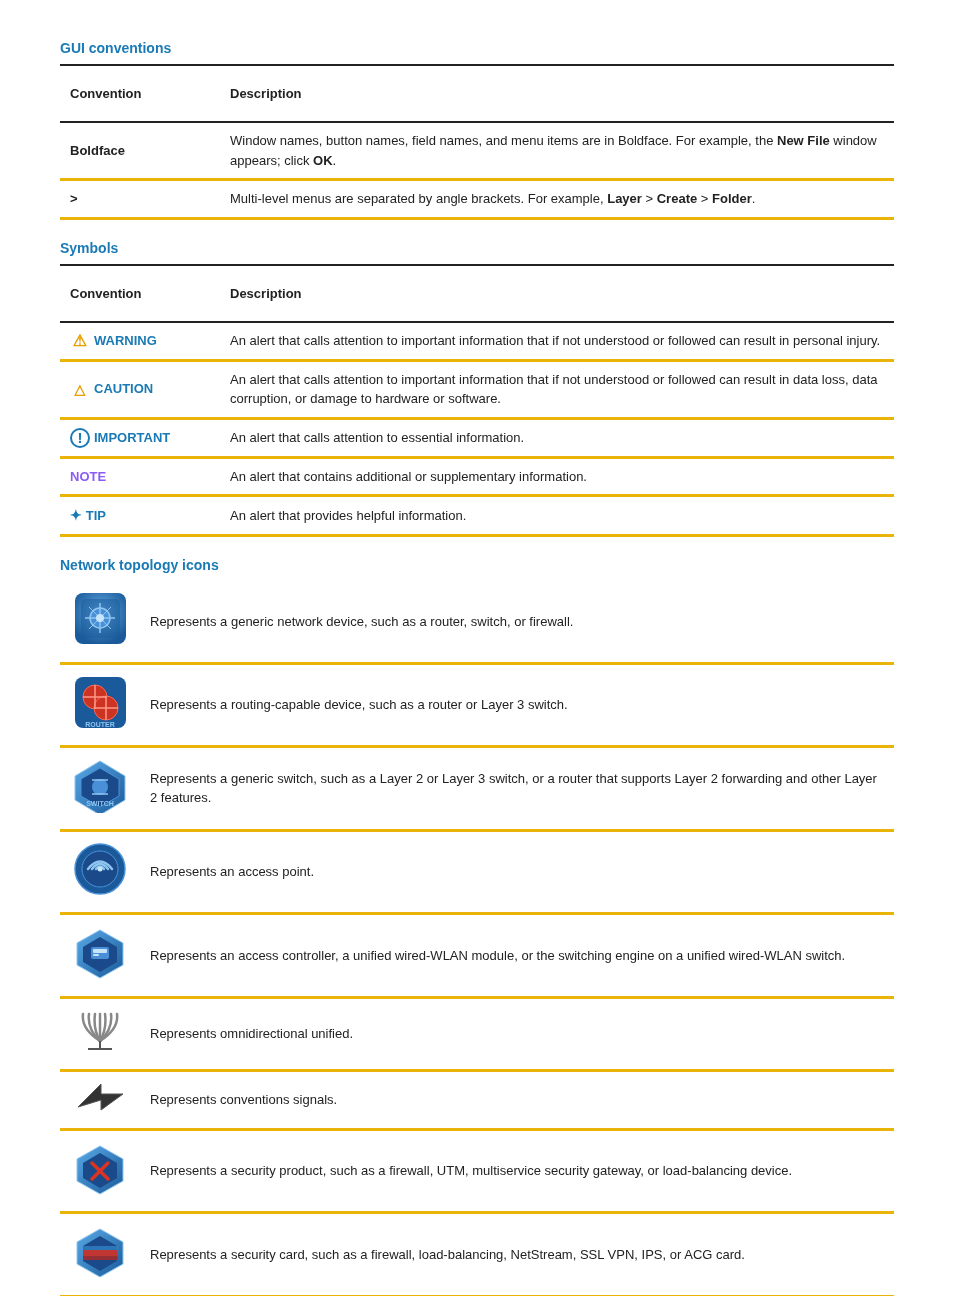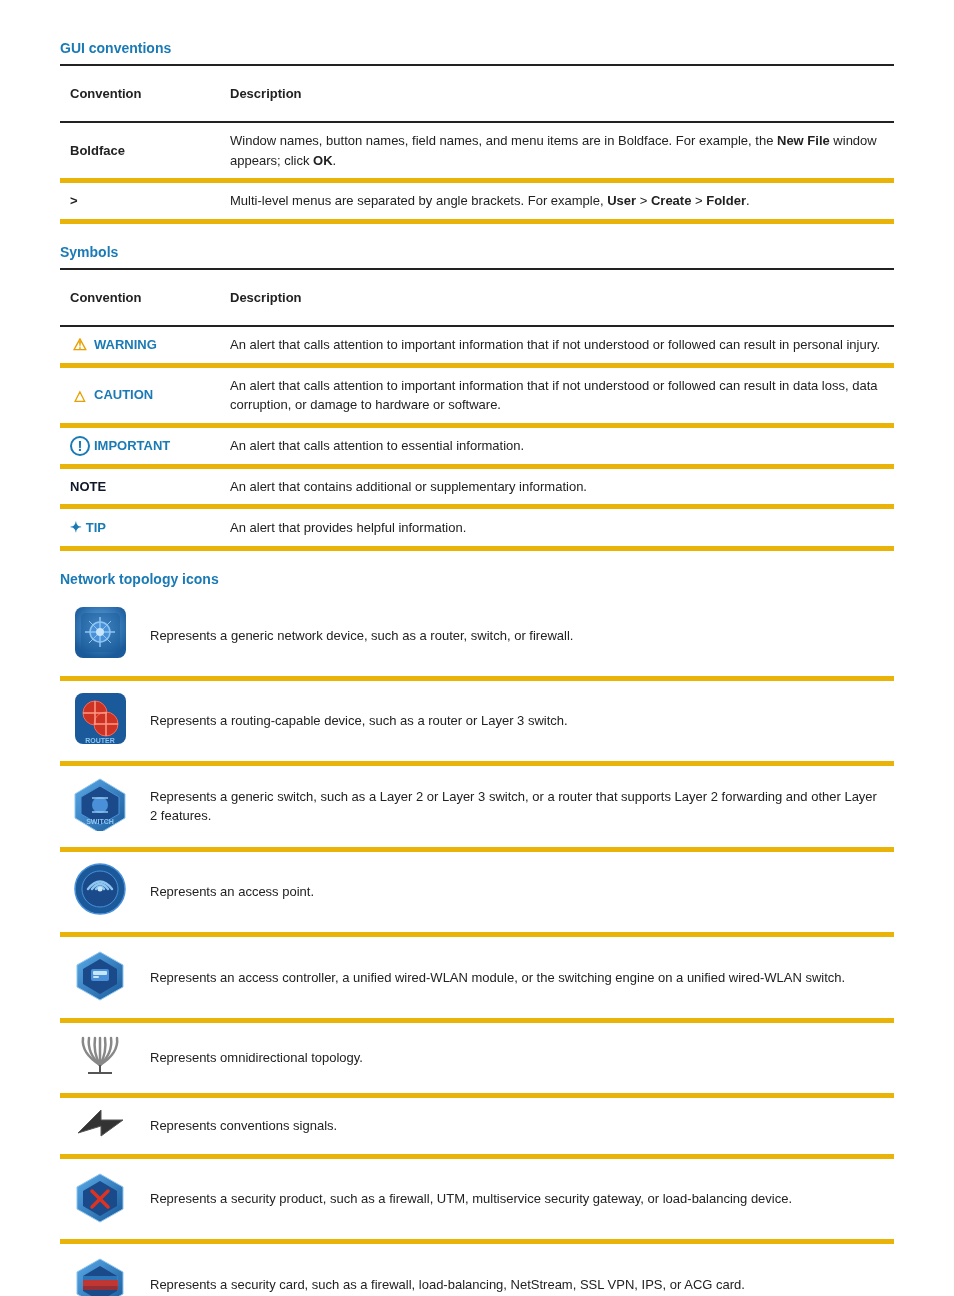--- a/index.html
+++ b/index.html
@@ -21,21 +21,21 @@
     table {
       width: 100%;
       border-collapse: collapse;
       margin-bottom: 20px;
     }
     table thead tr {
       border-top: 2px solid #222;
       border-bottom: 2px solid #222;
     }
     table tbody tr {
-      border-bottom: 5px solid #eab308;
+      border-bottom: 3px solid #eab308;
     }
     table th {
       text-align: left;
       padding: 20px 10px;
       font-weight: bold;
       font-size: 13px;
     }
     table td {
       padding: 8px 10px;
       vertical-align: middle;
@@ -61,21 +61,21 @@
       gap: 4px;
     }
     .important-label {
       color: #1a7ab5;
       font-weight: bold;
       display: flex;
       align-items: center;
       gap: 4px;
     }
     .note-label {
-      color: #0f172a;
+      color: #8b5cf6;
       font-weight: bold;
       margin-top: 36px;
     }
     .tip-label {
       color: #1a7ab5;
       font-weight: bold;
       display: flex;
       align-items: center;
       gap: 4px;
     }
@@ -139,21 +139,21 @@
         <th>Description</th>
       </tr>
     </thead>
     <tbody>
       <tr>
         <td class="col-convention"><b>Boldface</b></td>
         <td>Window names, button names, field names, and menu items are in Boldface. For example, the <b>New File</b> window appears; click <b>OK</b>.</td>
       </tr>
       <tr>
         <td class="col-convention">&gt;</td>
-        <td>Multi-level menus are separated by angle brackets. For example, <b>User</b> &gt; <b>Create</b> &gt; <b>Folder</b>.</td>
+        <td>Multi-level menus are separated by angle brackets. For example, <b>Layer</b> &gt; <b>Create</b> &gt; <b>Folder</b>.</td>
       </tr>
     </tbody>
   </table>
 </div>
 
 <div>
   <div class="section-title">Symbols</div>
   <table>
     <thead>
       <tr>
@@ -321,21 +321,21 @@
             <path d="M27,32 Q20,20 22,5" fill="none" stroke="#888" stroke-width="2.5" stroke-linecap="round"></path>
             <path d="M27,32 Q27,18 27,5" fill="none" stroke="#888" stroke-width="2.5" stroke-linecap="round"></path>
             <path d="M27,32 Q34,20 32,5" fill="none" stroke="#888" stroke-width="2.5" stroke-linecap="round"></path>
             <path d="M27,32 Q40,20 38,5" fill="none" stroke="#888" stroke-width="2.5" stroke-linecap="round"></path>
             <path d="M27,32 Q46,20 44,5" fill="none" stroke="#888" stroke-width="2.5" stroke-linecap="round"></path>
 
             <line x1="15" y1="40" x2="39" y2="40" stroke="#555" stroke-width="2"></line>
             <line x1="27" y1="32" x2="27" y2="40" stroke="#555" stroke-width="2"></line>
           </svg>
         </td>
-        <td>Represents omnidirectional topology.</td>
+        <td>Represents omnidirectional unified.</td>
       </tr>
 
       <tr>
         <td class="network-icon-cell">
           <svg width="55" height="30" viewBox="0 0 55 30">
 
             <polygon points="5,25 28,2 28,12 50,12 28,28 28,18" fill="#333" stroke="#555" stroke-width="1"></polygon>
           </svg>
         </td>
         <td>Represents conventions signals.</td>

